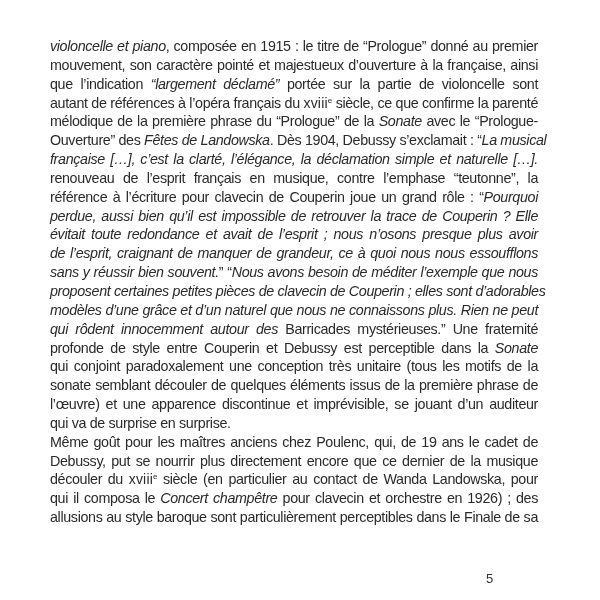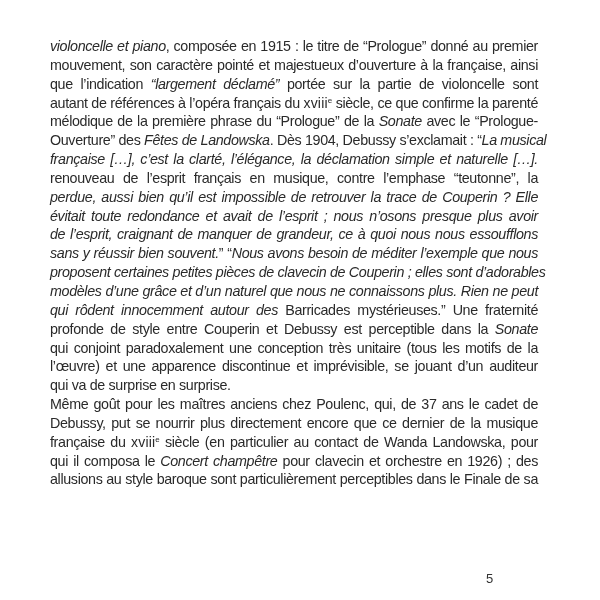--- a/index.html
+++ b/index.html
@@ -25,30 +25,32 @@
 
 <div class="page" id="page">
     <span class="line"><span class="it">violoncelle et piano</span><span>, composée en 1915 : le titre de “Prologue” donné au premier</span></span>
     <span class="line"><span>mouvement, son caractère pointé et majestueux d’ouverture à la française, ainsi</span></span>
     <span class="line"><span>que l’indication </span><span class="it">“largement déclamé”</span><span> portée sur la partie de violoncelle sont</span></span>
     <span class="line"><span>autant de références à l’opéra français du </span><span class="sc">xviii</span><sup>e</sup><span> siècle, ce que confirme la parenté</span></span>
     <span class="line"><span>mélodique de la première phrase du “Prologue” de la </span><span class="it">Sonate</span><span> avec le “Prologue-</span></span>
     <span class="line"><span>Ouverture” des </span><span class="it">Fêtes de Landowska</span><span>. Dès 1904, Debussy s’exclamait : “</span><span class="it">La musical</span></span>
     <span class="line"><span class="it">française […], c’est la clarté, l’élégance, la déclamation simple et naturelle […].</span></span>
     <span class="line"><span>renouveau de l’esprit français en musique, contre l’emphase “teutonne”, la</span></span>
+    <span class="line"><span>référence à l’écriture pour clavecin de Couperin joue un grand rôle : “</span><span class="it">Pourquoi</span></span>
     <span class="line"><span class="it">perdue, aussi bien qu’il est impossible de retrouver la trace de Couperin ? Elle</span></span>
     <span class="line"><span class="it">évitait toute redondance et avait de l’esprit ; nous n’osons presque plus avoir</span></span>
     <span class="line"><span class="it">de l’esprit, craignant de manquer de grandeur, ce à quoi nous nous essoufflons</span></span>
     <span class="line"><span class="it">sans y réussir bien souvent.</span><span>” “</span><span class="it">Nous avons besoin de méditer l’exemple que nous</span></span>
     <span class="line"><span class="it">proposent certaines petites pièces de clavecin de Couperin ; elles sont d’adorables</span></span>
     <span class="line"><span class="it">modèles d’une grâce et d’un naturel que nous ne connaissons plus. Rien ne peut</span></span>
     <span class="line"><span class="it">qui rôdent innocemment autour des</span><span> Barricades mystérieuses.” Une fraternité</span></span>
     <span class="line"><span>profonde de style entre Couperin et Debussy est perceptible dans la </span><span class="it">Sonate</span></span>
     <span class="line"><span>qui conjoint paradoxalement une conception très unitaire (tous les motifs de la</span></span>
+    <span class="line"><span>sonate semblant découler de quelques éléments issus de la première phrase de</span></span>
     <span class="line"><span>l’œuvre) et une apparence discontinue et imprévisible, se jouant d’un auditeur</span></span>
     <span class="line last"><span>qui va de surprise en surprise.</span></span>
-    <span class="line"><span>Même goût pour les maîtres anciens chez Poulenc, qui, de 37 ans le cadet de</span></span>
+    <span class="line"><span>Même goût pour les maîtres anciens chez Poulenc, qui, de 19 ans le cadet de</span></span>
     <span class="line"><span>Debussy, put se nourrir plus directement encore que ce dernier de la musique</span></span>
-    <span class="line"><span>française du </span><span class="sc">xviii</span><sup>e</sup><span> siècle (en particulier au contact de Wanda Landowska, pour</span></span>
+    <span class="line"><span>découler du </span><span class="sc">xviii</span><sup>e</sup><span> siècle (en particulier au contact de Wanda Landowska, pour</span></span>
     <span class="line"><span>qui il composa le </span><span class="it">Concert champêtre</span><span> pour clavecin et orchestre en 1926) ; des</span></span>
     <span class="line"><span>allusions au style baroque sont particulièrement perceptibles dans le Finale de sa</span></span>
   </div>
 <div class="pagenum">5</div>
 
 </body></html>

